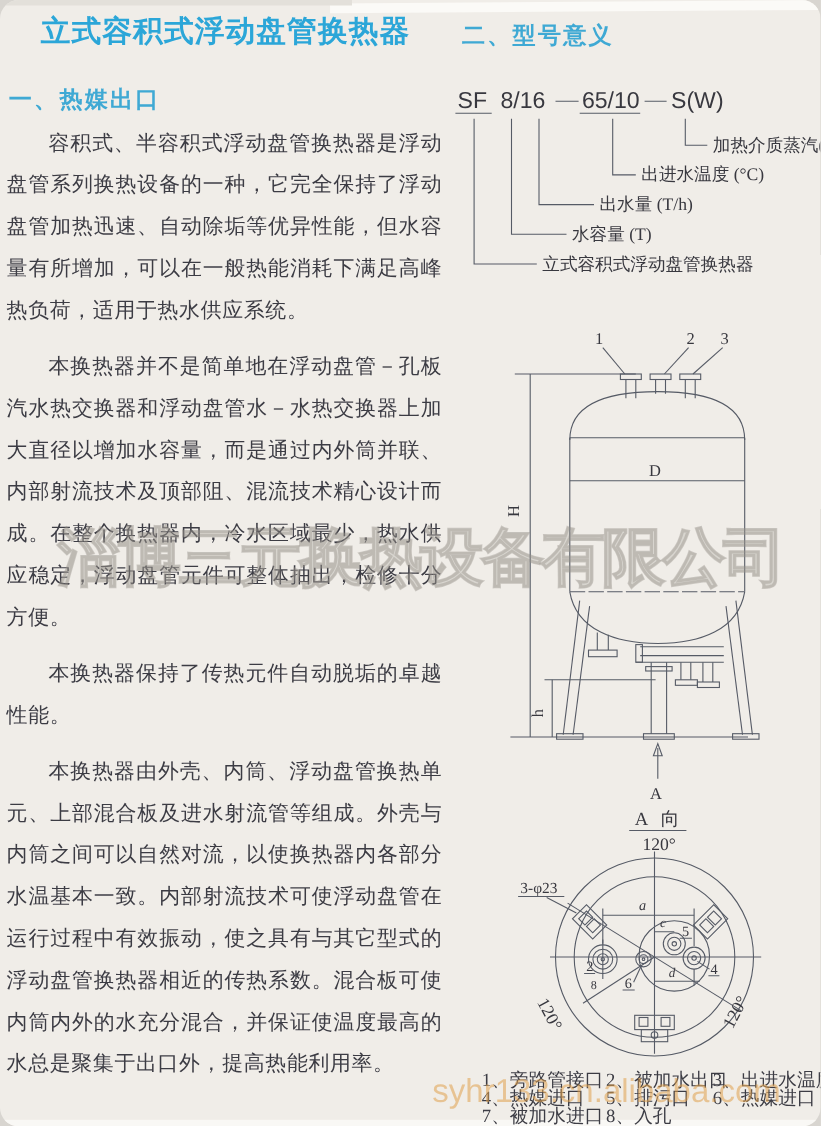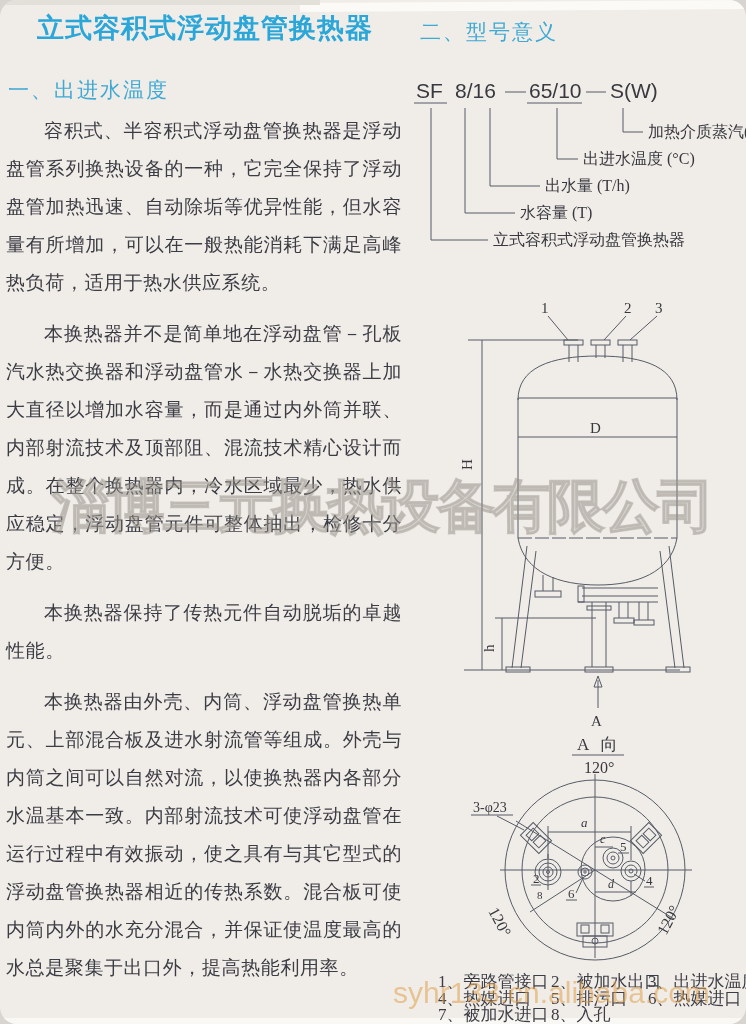--- a/index.html
+++ b/index.html
@@ -10,21 +10,21 @@
   }
   .scan-top{position:absolute;top:0;left:300px;right:0;height:9px;background:#fbfaf7;transform:rotate(-0.4deg);transform-origin:right top;}
   .scan-top-shadow{position:absolute;top:0;left:0;width:320px;height:5px;background:#e3e0da;}
   .scan-bottom{position:absolute;bottom:0;left:0;right:0;height:6px;background:#f9f8f5;}
 
   .doc-title{
     position:absolute;left:0;top:10px;width:410px;text-align:center;
     font-size:27px;font-weight:bold;color:#2ba6d8;letter-spacing:1px;white-space:nowrap;
   }
   .sec-heading{
-    position:absolute;font-size:21px;font-weight:normal;color:#3fa9d4;
+    position:absolute;font-size:21px;font-weight:bold;color:#3fa9d4;
     letter-spacing:2px;white-space:nowrap;
   }
   #heading-1{left:8px;top:76px;}
   #heading-2{left:420px;top:18px;}
   #heading-3{left:420px;top:266px;opacity:.8;}
 
   .body-text{position:absolute;left:6px;top:112px;width:396px;}
   .body-text p{
     margin:0 0 13px 0;font-size:19px;line-height:38px;letter-spacing:.6px;
     text-align:justify;text-indent:2em;color:#3c3c44;
@@ -67,21 +67,21 @@
 <body>
 
 <div id="page">
 
   <div class="scan-top"></div>
   <div class="scan-top-shadow"></div>
   <div class="scan-bottom"></div>
 
   <div class="doc-title">立式容积式浮动盘管换热器</div>
 
-  <div id="heading-1" class="sec-heading">一、出进水温度</div>
+  <div id="heading-1" class="sec-heading">一、热媒出口</div>
 
   <div class="body-text">
     <p>容积式、半容积式浮动盘管换热器是浮动盘管系列换热设备的一种，它完全保持了浮动盘管加热迅速、自动除垢等优异性能，但水容量有所增加，可以在一般热能消耗下满足高峰热负荷，适用于热水供应系统。</p>
     <p>本换热器并不是简单地在浮动盘管－孔板汽水热交换器和浮动盘管水－水热交换器上加大直径以增加水容量，而是通过内外筒并联、内部射流技术及顶部阻、混流技术精心设计而成。在整个换热器内，冷水区域最少，热水供应稳定，浮动盘管元件可整体抽出，检修十分方便。</p>
     <p>本换热器保持了传热元件自动脱垢的卓越性能。</p>
     <p>本换热器由外壳、内筒、浮动盘管换热单元、上部混合板及进水射流管等组成。外壳与内筒之间可以自然对流，以使换热器内各部分水温基本一致。内部射流技术可使浮动盘管在运行过程中有效振动，使之具有与其它型式的浮动盘管换热器相近的传热系数。混合板可使内筒内外的水充分混合，并保证使温度最高的水总是聚集于出口外，提高热能利用率。</p>
   </div>
 
   <div id="heading-2" class="sec-heading">二、型号意义</div>
 

